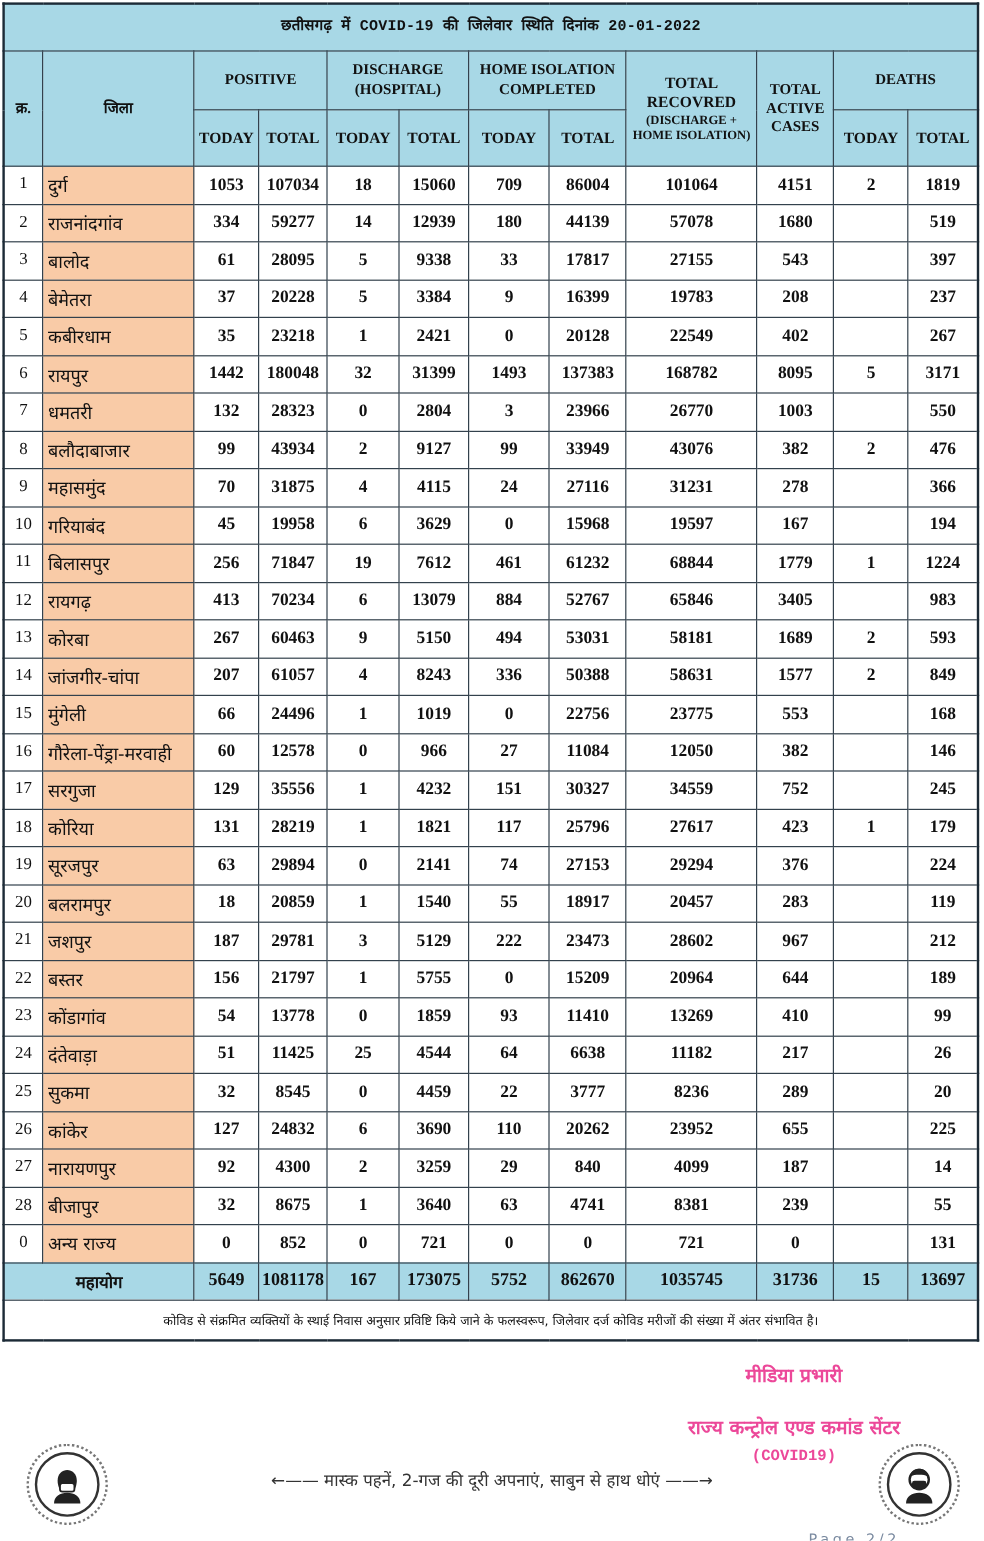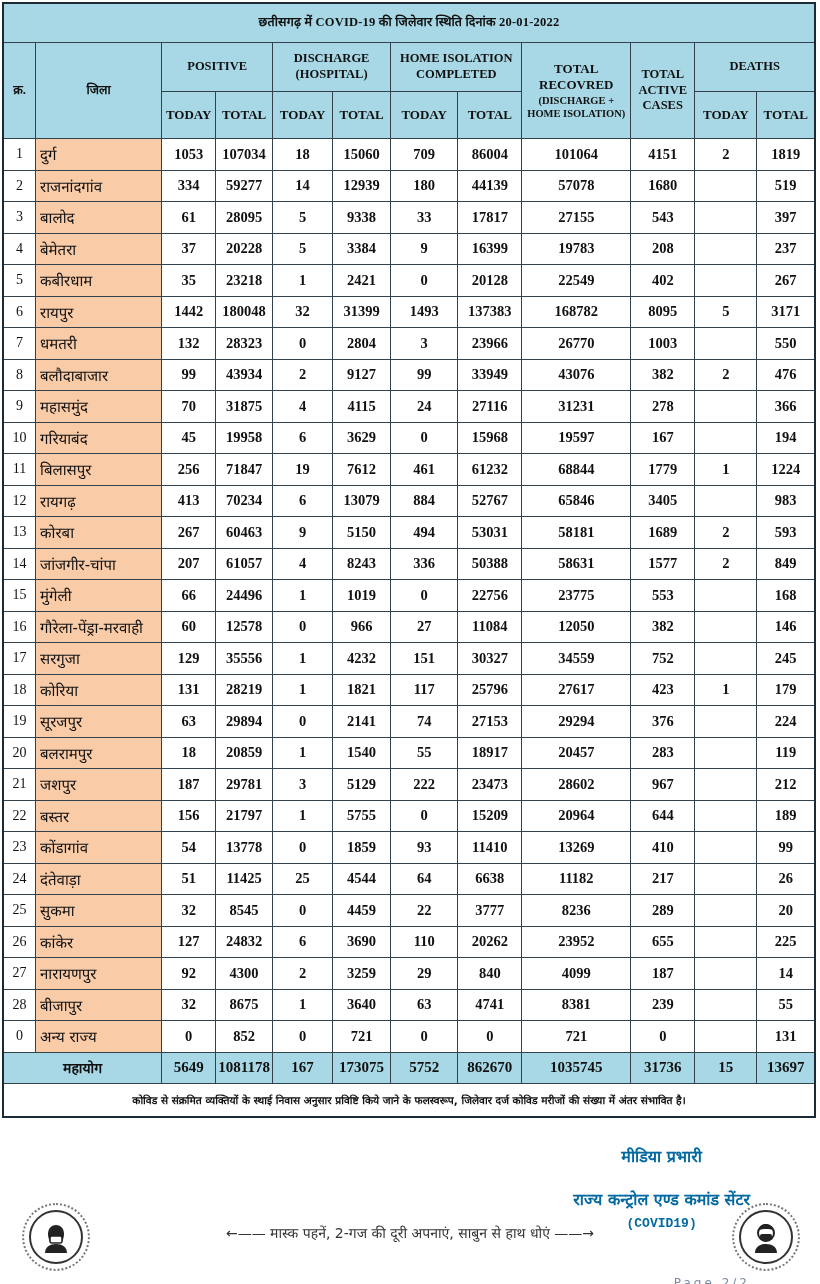--- a/index.html
+++ b/index.html
@@ -1,30 +1,30 @@
 <!DOCTYPE html>
 <html><head>
 <meta charset="utf-8">
 <style>
   html,body{margin:0;padding:0;background:#ffffff;}
   body{width:820px;height:1284px;position:relative;overflow:hidden;font-family:"Liberation Serif",serif;color:#111;}
   .sheet{position:absolute;left:2px;top:2px;width:814px;}
   table.grid{border-collapse:collapse;width:814px;table-layout:fixed;border:2px solid #1c2a36;}
   table.grid td, table.grid th{border:1px solid #33414d;padding:0;text-align:center;vertical-align:middle;}
-  .title-row th{background:#f8d4b8;height:38px;font-size:19px;font-weight:bold;letter-spacing:0.2px;}
+  .title-row th{background:#f8d4b8;height:38px;font-size:19px;font-weight:bold;letter-spacing:0.2px;font-family:Liberation Mono, monospace;}
   .head th{background:#a8d8e6;font-weight:bold;font-size:12.5px;line-height:1.25;}
   .head .sub th{height:46px;font-size:13px;}
   .data td{height:30.5px;font-size:14.5px;font-weight:bold;background:#fff;}
   .data td.sn{font-weight:normal;font-size:14px;text-align:center;}
   .data td.dist{background:#f9cba7;text-align:left;padding-left:4px;font-weight:normal;font-size:15px;font-family:"DejaVu Sans",sans-serif;margin-left:15px;}
   .total td{background:#a8d8e6;height:30px;font-size:15px;font-weight:bold;}
   .total td.lbl{font-family:"DejaVu Sans",sans-serif;font-size:14px;}
-  .note td{height:32px;font-size:10.5px;font-weight:bold;font-family:"DejaVu Sans",sans-serif;background:#fff;}
+  .note td{height:32px;font-size:10.5px;font-weight:normal;font-family:"DejaVu Sans",sans-serif;background:#fff;}
   .footer{position:absolute;left:0;top:1125px;width:820px;height:159px;}
-  .sign{position:absolute;right:70px;top:20px;text-align:center;font-family:"DejaVu Sans",sans-serif;font-weight:bold;color:#0369a1;}
+  .sign{position:absolute;right:70px;top:10px;text-align:center;font-family:"DejaVu Sans",sans-serif;font-weight:bold;color:#ec4899;}
   .sign .l1{font-size:16px;}
   .sign .l2{font-size:16px;margin-top:21px;}
   .sign .l3{font-size:13px;margin-top:6px;font-weight:bold;font-family:Liberation Mono, monospace;}
   .slogan-row{position:absolute;left:20px;top:78px;width:780px;height:70px;}
   .badge{position:absolute;top:0;width:64px;height:64px;border-radius:50%;border:2px dotted #777;display:flex;align-items:center;justify-content:center;}
   .badge .inner{width:50px;height:50px;border-radius:50%;border:2px solid #333;display:flex;align-items:center;justify-content:center;}
   .badge.left{left:2px;}
   .badge.right{right:0;}
   .slogan{position:absolute;left:100px;top:20px;width:580px;text-align:center;font-family:"DejaVu Sans",sans-serif;font-size:14px;color:#333;}
   .page-ind{position:absolute;right:70px;bottom:-6px;font-family:"DejaVu Sans",sans-serif;font-size:12px;color:#7a8aa0;letter-spacing:3px;}

